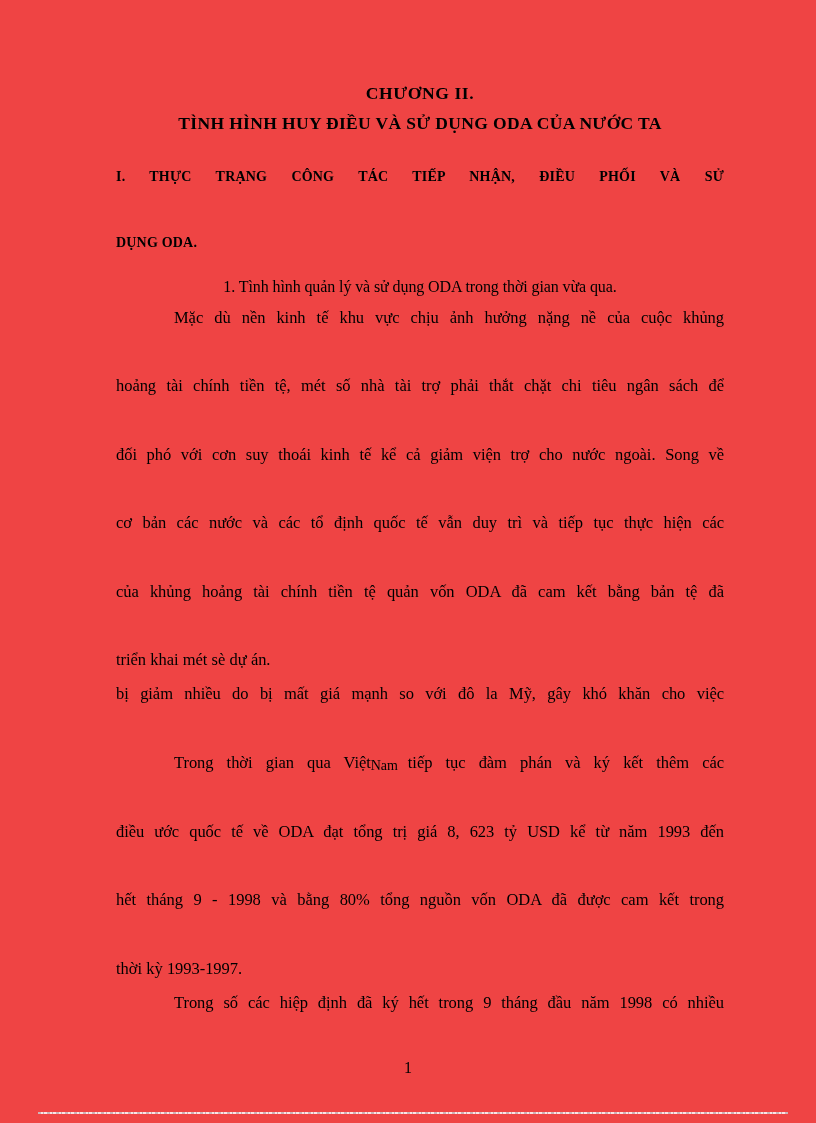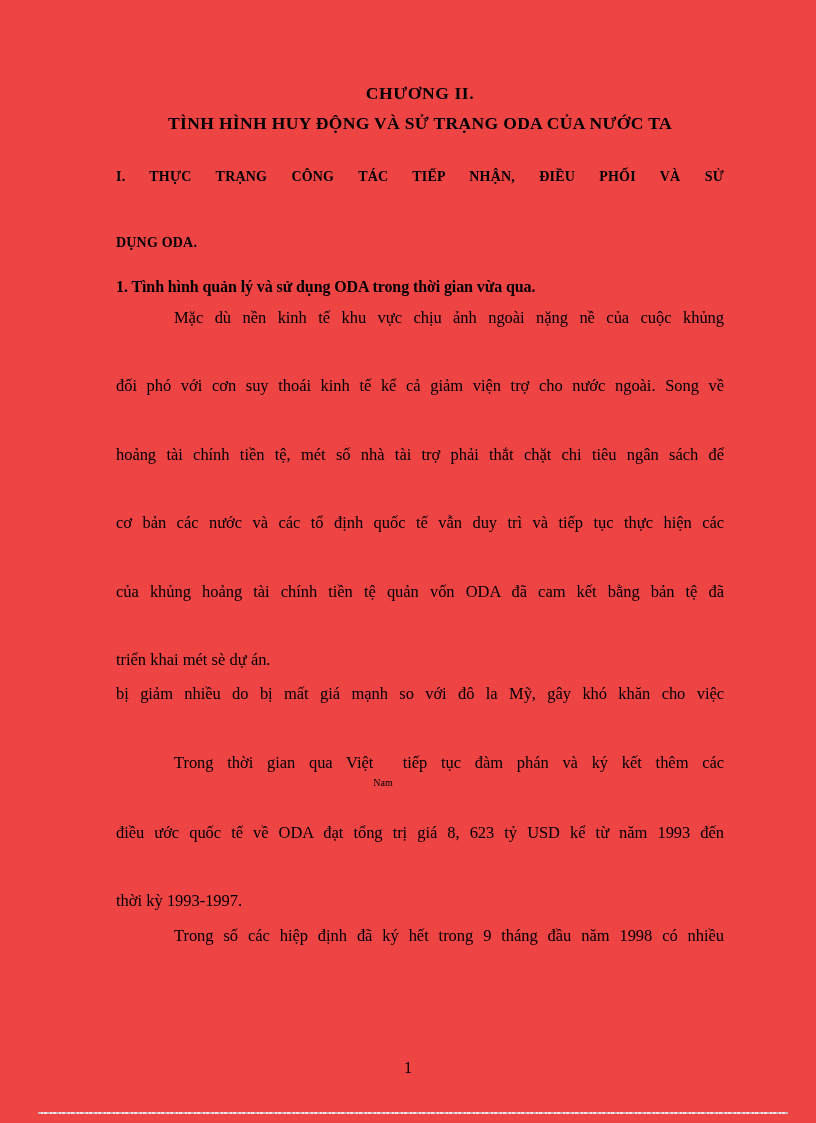--- a/index.html
+++ b/index.html
@@ -56,24 +56,25 @@
     text-align: justify;
   }
   .heading1 .justline::after {
     content: "";
     display: inline-block;
     width: 100%;
     height: 0;
   }
   .heading2 {
     margin-top: 14px;
-    font-weight: bold;
+    font-weight: normal;
     font-size: 16px;
     line-height: 28px;
     letter-spacing: -0.1px;
+    text-align: center;
   }
 
   
   p.body {
     margin: 0;
     font-size: 16.5px;
     line-height: 34.2px;
     text-align: justify;
     text-indent: 0;
     letter-spacing: -0.05px;
@@ -89,24 +90,24 @@
     width: 100%;
     height: 0;
   }
   p.body .ln.last::after { display: none; }
   p.body .ln.last { text-align: left; }
   .indent {
     display: inline-block;
     width: 58px;
   }
   .small-inline {
-    font-size: 10px;
+    font-size: 14px;
     vertical-align: baseline;
     position: relative;
-    top: 18px;
+    top: 2px;
   }
   .gap-after { margin-right: 10px; }
 
   
   .page-number {
     position: absolute;
     left: 0;
     right: 0;
     top: 1058px;
     text-align: center;
@@ -131,43 +132,44 @@
   }
 </style>
 </head>
 <body>
 
 <div class="page">
   <div class="content">
 
     <div class="title-block">
       <div class="title-line l1">CHƯƠNG II.</div>
-      <div class="title-line l2">TÌNH HÌNH HUY ĐỘNG VÀ SỬ TRẠNG ODA CỦA NƯỚC TA</div>
+      <div class="title-line l2">TÌNH HÌNH HUY ĐIỀU VÀ SỬ DỤNG ODA CỦA NƯỚC TA</div>
     </div>
 
     <div class="heading1">
       <span class="justline">I. THỰC TRẠNG CÔNG TÁC TIẾP NHẬN, ĐIỀU PHỐI VÀ SỬ</span>
       <span>DỤNG ODA.</span>
     </div>
 
     <div class="heading2">1. Tình hình quản lý và sử dụng ODA trong thời gian vừa qua.</div>
 
     <p class="body">
-      <span class="ln"><span class="indent"></span><span>Mặc dù nền kinh tế khu vực chịu ảnh ngoài nặng nề của cuộc khủng</span></span>
+      <span class="ln"><span class="indent"></span><span>Mặc dù nền kinh tế khu vực chịu ảnh hưởng nặng nề của cuộc khủng</span></span>
+      <span class="ln">hoảng tài chính tiền tệ, mét số nhà tài trợ phải thắt chặt chi tiêu ngân sách để</span>
       <span class="ln">đối phó với cơn suy thoái kinh tế kể cả giảm viện trợ cho nước ngoài. Song về</span>
-      <span class="ln">hoảng tài chính tiền tệ, mét số nhà tài trợ phải thắt chặt chi tiêu ngân sách để</span>
       <span class="ln">cơ bản các nước và các tổ định quốc tế vẫn duy trì và tiếp tục thực hiện các</span>
       <span class="ln">của khủng hoảng tài chính tiền tệ quản vốn ODA đã cam kết bằng bản tệ đã</span>
       <span class="ln last">triển khai mét sè dự án.</span>
       <span class="ln">bị giảm nhiều do bị mất giá mạnh so với đô la Mỹ, gây khó khăn cho việc</span>
     </p>
 
     <p class="body">
       <span class="ln"><span class="indent"></span><span>Trong thời gian qua Việt</span><span class="small-inline gap-after">Nam</span><span>tiếp tục đàm phán và ký kết thêm các</span></span>
       <span class="ln">điều ước quốc tế về ODA đạt tổng trị giá 8, 623 tỷ USD kể từ năm 1993 đến</span>
+      <span class="ln">hết tháng 9 - 1998 và bằng 80% tổng nguồn vốn ODA đã được cam kết trong</span>
       <span class="ln last">thời kỳ 1993-1997.</span>
     </p>
 
     <p class="body">
       <span class="ln"><span class="indent"></span><span>Trong số các hiệp định đã ký hết trong 9 tháng đầu năm 1998 có nhiều</span></span>
 
     </p>
 
   </div>
 

